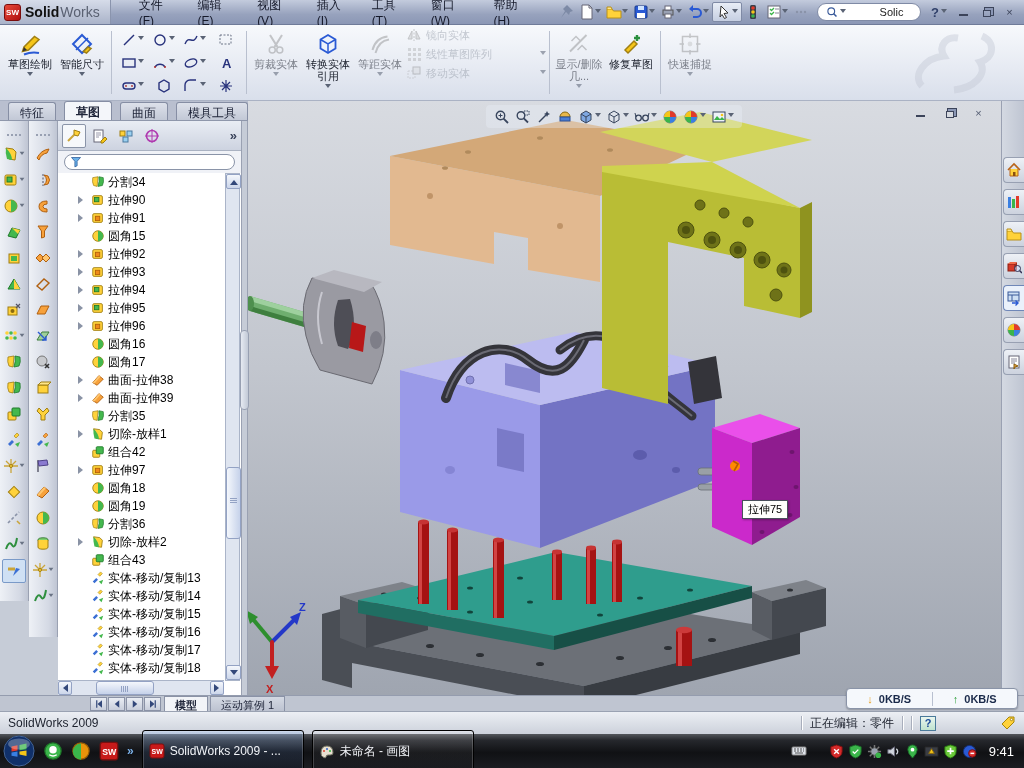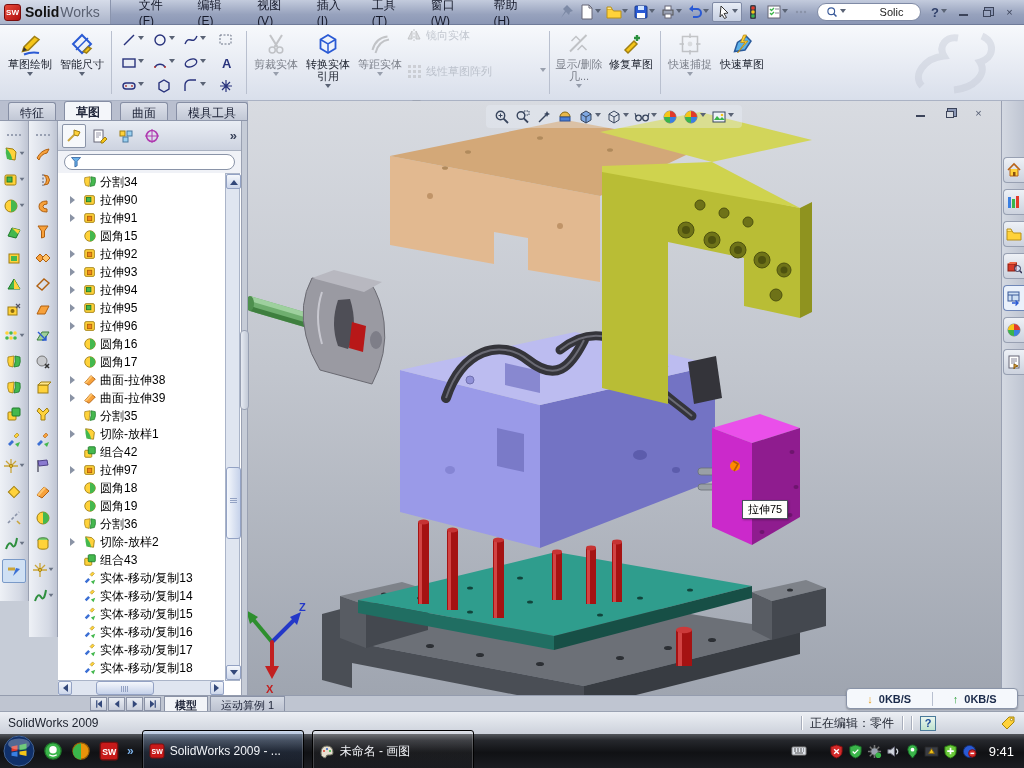--- a/index.html
+++ b/index.html
@@ -41,21 +41,21 @@
   .wbtn .rst { width:8px; height:7px; border:1px solid #3c445a; box-shadow:2px -2px 0 -0px #8b97b5, 2px -2px 0 1px #3c445a; margin-top:2px;}
 
   
   #commandbar { position:absolute; left:0; top:25px; width:1024px; height:76px;
     background:linear-gradient(#f7f9fc,#e7ebf3 55%,#d9dfeb); border-bottom:1px solid #aab2c4; display:flex; align-items:stretch; padding:2px 0 2px 4px; }
   .cbtn { width:52px; display:flex; flex-direction:column; align-items:center; justify-content:flex-start; padding-top:5px; gap:2px; border-radius:2px; }
   .cbtn .lab { font-size:11px; line-height:12px; text-align:center; color:#1a1f2b; }
   .csep { width:1px; background:#b9c0cf; margin:4px 3px; }
   #sketchgrid { display:grid; grid-template-columns:repeat(4,31px); grid-template-rows:repeat(3,23px); align-content:center; margin:0 2px; }
   .gcell { display:flex; align-items:center; justify-content:center; gap:1px; }
-  #stack3 { display:flex; flex-direction:column; justify-content:flex-start; gap:20px; width:140px; }
+  #stack3 { display:flex; flex-direction:column; justify-content:flex-start; gap:3px; width:140px; }
   .srow { display:flex; align-items:center; gap:4px; }
   .srow .lab { font-size:11px; flex:1; }
   #ds-mark { position:absolute; right:20px; top:28px; width:110px; height:70px; opacity:.55; }
 
   
   #tabrow { position:absolute; left:0; top:101px; width:470px; height:20px; background:#b9bfcf; border-bottom:1px solid #8f97ab; display:flex; align-items:flex-end; padding-left:8px; gap:8px; }
   .rtab { height:18px; padding:2px 11px 0; font-size:12px; color:#20263a; background:linear-gradient(#dde1ea,#c2c8d6);
     border:1px solid #868ea4; border-bottom:none; border-radius:3px 3px 0 0; }
   .rtab.active { background:#f4f6fa; font-weight:bold; height:19px; }
 
@@ -72,21 +72,21 @@
 
   
   #panel { position:absolute; left:58px; top:121px; width:184px; height:574px; background:#fff; border-right:1px solid #9aa1b2; }
   #panel-tabs { height:30px; background:linear-gradient(#e9edf4,#cdd3e0); border-bottom:1px solid #aab2c2; display:flex; align-items:center; padding:2px 4px; gap:2px; }
   .ptab { width:24px; height:24px; display:flex; align-items:center; justify-content:center; border-radius:2px; }
   .ptab.pressed { background:#f6f8fb; border:1px solid #8a94a8; }
   #ptab-more { margin-left:auto; color:#39425a; font-size:13px; font-weight:bold; }
   #filterrow { height:22px; display:flex; align-items:center; padding:2px 6px; background:#f0f2f7; }
   #filterpill { flex:1; height:16px; border:1px solid #8a94a8; border-radius:8px; background:#fff; display:flex; align-items:center; padding:0 5px; gap:4px; }
   #tree { position:absolute; left:0; top:52px; width:166px; bottom:14px; overflow:hidden; background:#fff; }
-  .trow { height:18px; display:flex; align-items:center; gap:3px; padding-left:12px; white-space:nowrap; }
+  .trow { height:18px; display:flex; align-items:center; gap:3px; padding-left:20px; white-space:nowrap; }
   .trow .exp { width:10px; height:10px; flex:none; display:flex; align-items:center; }
   .trow .exp.on::before { content:""; width:0; height:0; border:4px solid transparent; border-left:5px solid #8a93a5; }
   .trow .tlabel { font-size:12px; color:#000; }
   .guide { position:absolute; left:12px; top:52px; bottom:16px; border-left:1px dotted #aab2c0; }
   
   .sb { background:#dfe5f0; border:1px solid #aab4c8; }
   #vscroll { position:absolute; right:1px; top:52px; width:15px; bottom:14px; }
   #vscroll .sbtn, #hscroll .sbtn { position:absolute; width:15px; height:15px; background:linear-gradient(#f4f7fc,#ccd6ea); border:1px solid #93a2c4; border-radius:2px; display:flex; align-items:center; justify-content:center; }
   .tri-up { width:0;height:0;border:4px solid transparent;border-bottom:5px solid #33487a; margin-top:-3px;}
   .tri-dn { width:0;height:0;border:4px solid transparent;border-top:5px solid #33487a; margin-bottom:-3px;}
@@ -507,29 +507,20 @@
       <div class="cbtn dis">
         <span class="ic i24">
           <svg viewBox="0 0 16 16">
             <rect x="3" y="3" width="10" height="10" fill="none" stroke="#556"></rect>
             <circle cx="8" cy="8" r="1.6" fill="#e2a13a"></circle>
             <path d="M1 8h3M12 8h3M8 1v3M8 12v3" stroke="#556"></path>
           </svg>
         </span>
         <span class="lab">快速捕捉</span>
         <span class="cr"></span>
-      </div>
-      <div class="cbtn">
-        <span class="ic i24">
-          <svg viewBox="0 0 16 16">
-            <path d="M3 13l2-6 6-4 3 3-4 6z" fill="#5ab0e8" stroke="#2a5a9a"></path>
-            <path d="M9 2L7 7h3l-5 7 7-8H9l2-4z" fill="#ffd23a" stroke="#b8860a" stroke-width=".5"></path>
-          </svg>
-        </span>
-        <span class="lab">快速草图</span>
       </div>
     </div>
   <div id="ds-mark">
     <svg viewBox="0 0 110 70">
         <g fill="none" stroke="#c2c7d4" stroke-width="7" opacity=".8">
       <path d="M28 58 C18 48 30 30 50 28 C44 18 52 8 64 10"></path>
       <path d="M60 62 C80 60 94 46 86 34 C100 30 102 14 88 8"></path>
         </g>
       </svg>
   </div>

